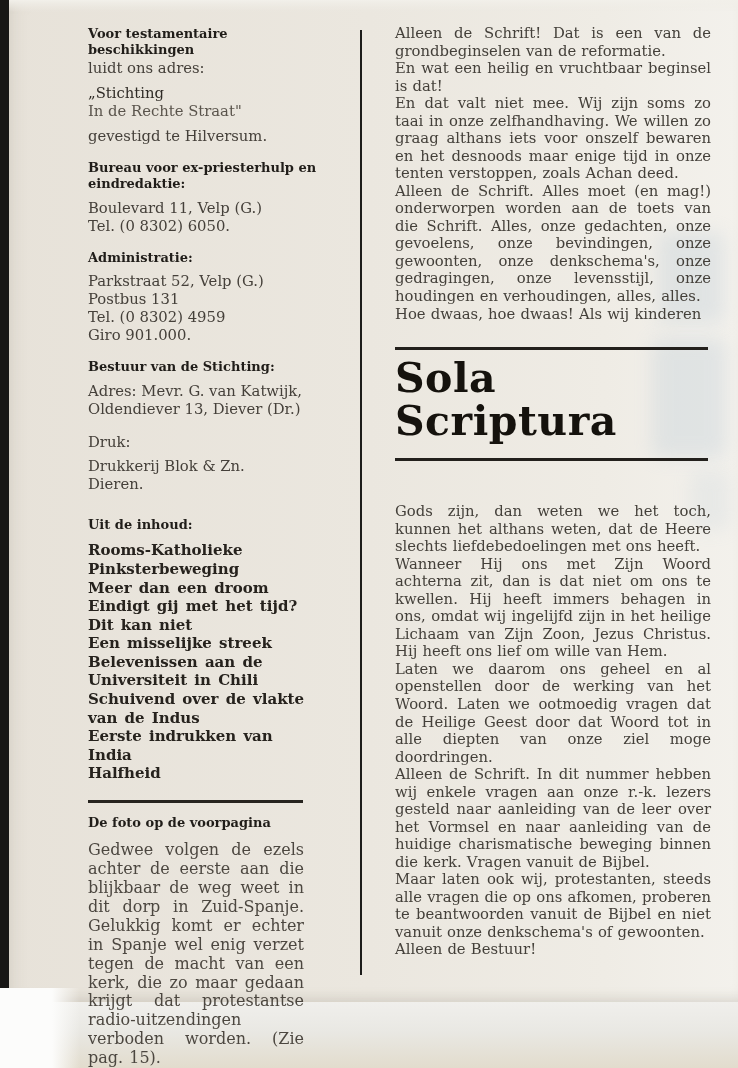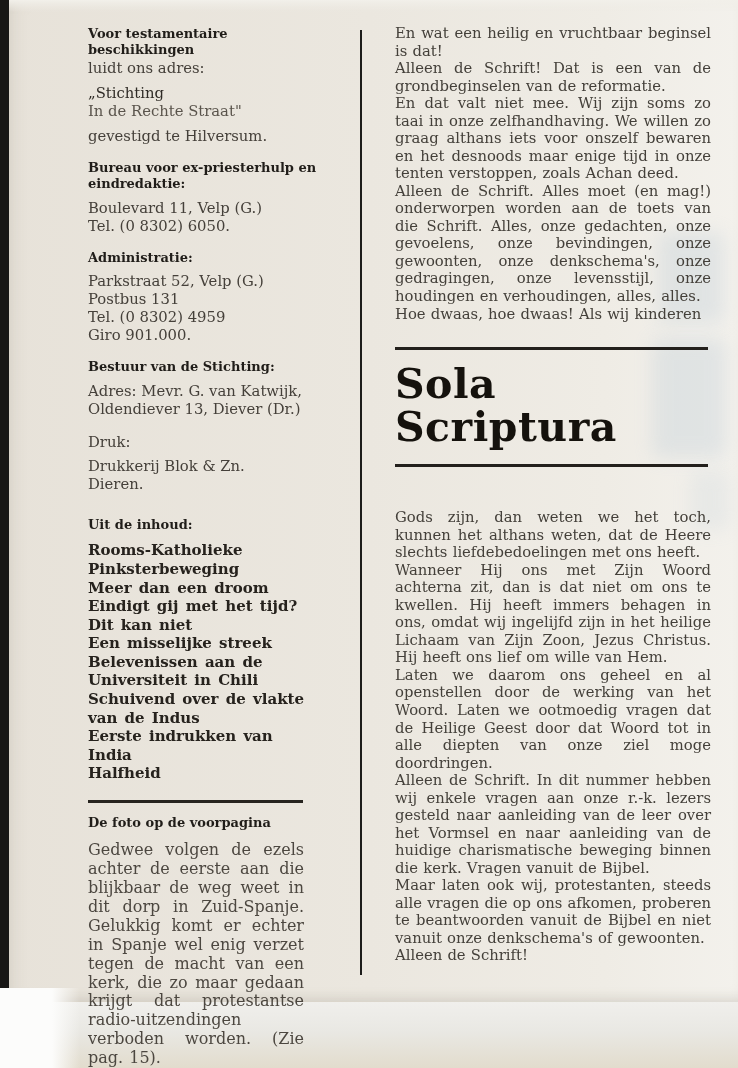--- a/index.html
+++ b/index.html
@@ -58,21 +58,21 @@
   .caption{margin-top:10px;width:216px;color:#4c4740;font-size:16px;line-height:1.18;text-align:justify;word-spacing:1px;}
   .pagenum{margin-top:5px;font-size:16.5px;color:#37332d;}
 
   
   .col-right{position:absolute;left:395px;top:24px;width:316px;color:#44403a;font-size:14.8px;line-height:1.185;text-align:justify;word-spacing:.5px;}
   .col-right p{margin:0;}
   .rrule{width:313px;height:3px;background:#23201c;}
   .rule-top{margin-top:25px;}
   .rule-under{margin-top:15px;}
   .article-title{
-    margin-top:13px;font-size:41px;font-weight:bold;color:#15120d;
+    margin-top:7px;font-size:41px;font-weight:bold;color:#15120d;
     letter-spacing:.5px;line-height:1.05;text-align:left;word-spacing:2px;
   }
   .article-body{margin-top:41px;}
 </style>
 </head>
 <body>
 
 <div class="scan">
   <div class="paper"></div>
   <div class="spine"></div>
@@ -144,33 +144,33 @@
     </div>
 
     <div class="lrule"></div>
     <div class="h foto-h">De foto op de voorpagina</div>
     <div class="caption">Gedwee volgen de ezels achter de eerste aan die blijkbaar de weg weet in dit dorp in Zuid-Spanje. Gelukkig komt er echter in Spanje wel enig verzet tegen de macht van een kerk, die zo maar gedaan krijgt dat protestantse radio-uitzendingen verboden worden. (Zie pag. 15).</div>
     <div class="pagenum">2</div>
   </div>
 
   <div class="col-right">
     <div>
+      <p>Alleen de Schrift! Dat is een van de grondbeginselen van de reformatie.</p>
       <p>En wat een heilig en vruchtbaar beginsel is dat!</p>
-      <p>Alleen de Schrift! Dat is een van de grondbeginselen van de reformatie.</p>
       <p>En dat valt niet mee. Wij zijn soms zo taai in onze zelfhandhaving. We willen zo graag althans iets voor onszelf bewaren en het desnoods maar enige tijd in onze tenten verstoppen, zoals Achan deed.</p>
       <p>Alleen de Schrift. Alles moet (en mag!) onderworpen worden aan de toets van die Schrift. Alles, onze gedachten, onze gevoelens, onze bevindingen, onze gewoonten, onze denkschema's, onze gedragingen, onze levensstijl, onze houdingen en verhoudingen, alles, alles.</p>
       <p>Hoe dwaas, hoe dwaas! Als wij kinderen</p>
     </div>
 
     <div class="rrule rule-top"></div>
     <div class="article-title">Sola Scriptura</div>
     <div class="rrule rule-under"></div>
 
     <div class="article-body">
       <p>Gods zijn, dan weten we het toch, kunnen het althans weten, dat de Heere slechts liefdebedoelingen met ons heeft.</p>
       <p>Wanneer Hij ons met Zijn Woord achterna zit, dan is dat niet om ons te kwellen. Hij heeft immers behagen in ons, omdat wij ingelijfd zijn in het heilige Lichaam van Zijn Zoon, Jezus Christus. Hij heeft ons lief om wille van Hem.</p>
       <p>Laten we daarom ons geheel en al openstellen door de werking van het Woord. Laten we ootmoedig vragen dat de Heilige Geest door dat Woord tot in alle diepten van onze ziel moge doordringen.</p>
       <p>Alleen de Schrift. In dit nummer hebben wij enkele vragen aan onze r.-k. lezers gesteld naar aanleiding van de leer over het Vormsel en naar aanleiding van de huidige charismatische beweging binnen die kerk. Vragen vanuit de Bijbel.</p>
       <p>Maar laten ook wij, protestanten, steeds alle vragen die op ons afkomen, proberen te beantwoorden vanuit de Bijbel en niet vanuit onze denkschema's of gewoonten.</p>
-      <p>Alleen de Schrift!</p>
+      <p>Alleen de Bestuur!</p>
     </div>
   </div>
 </div>
 
 </body></html>

